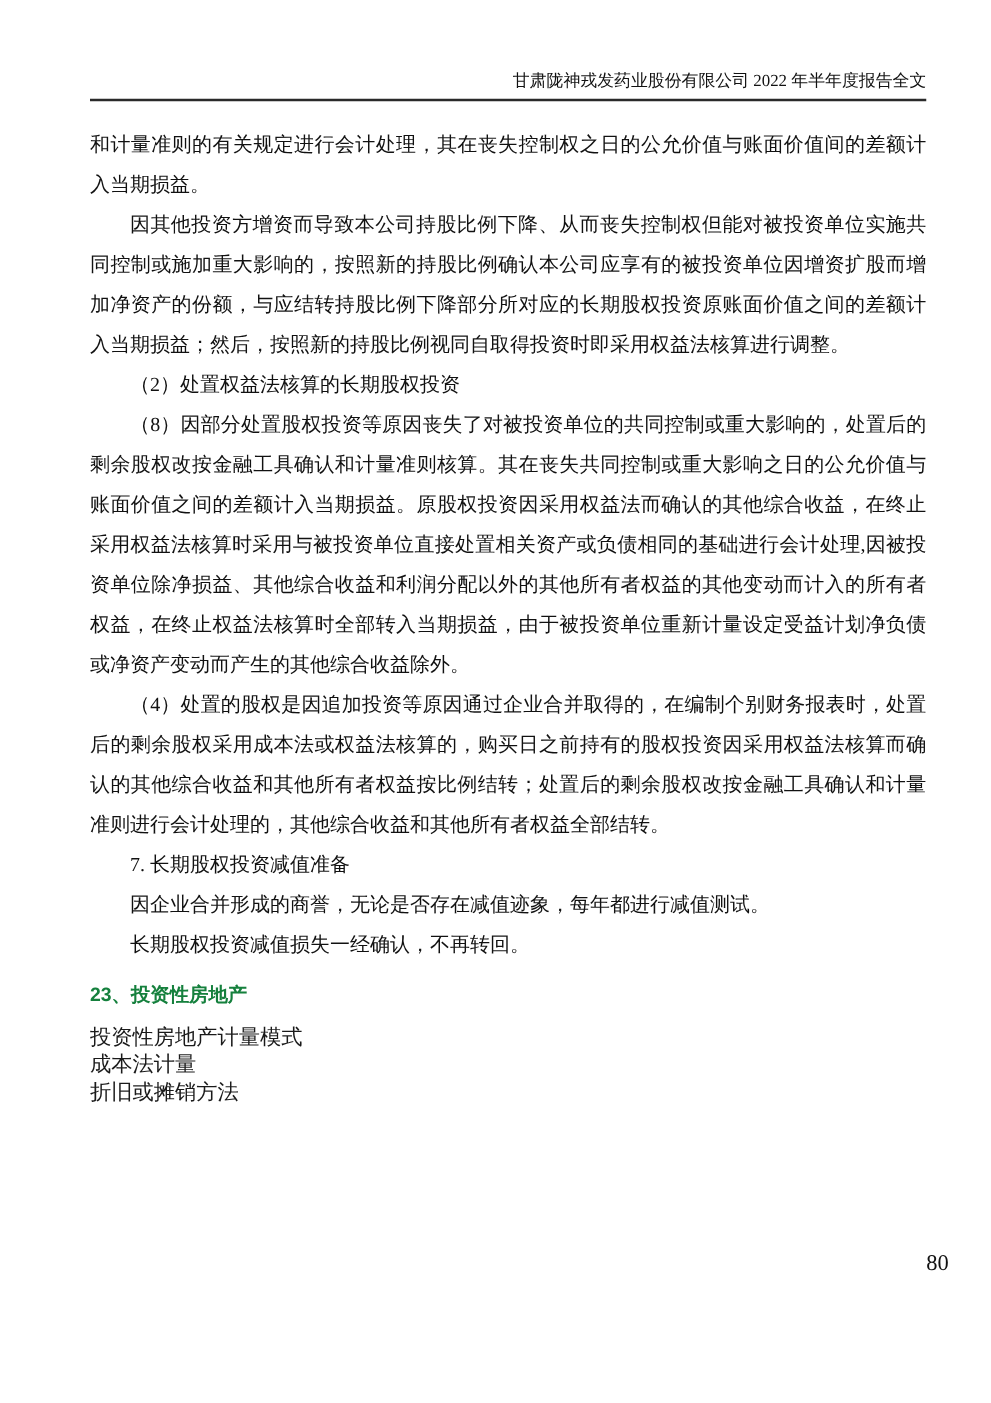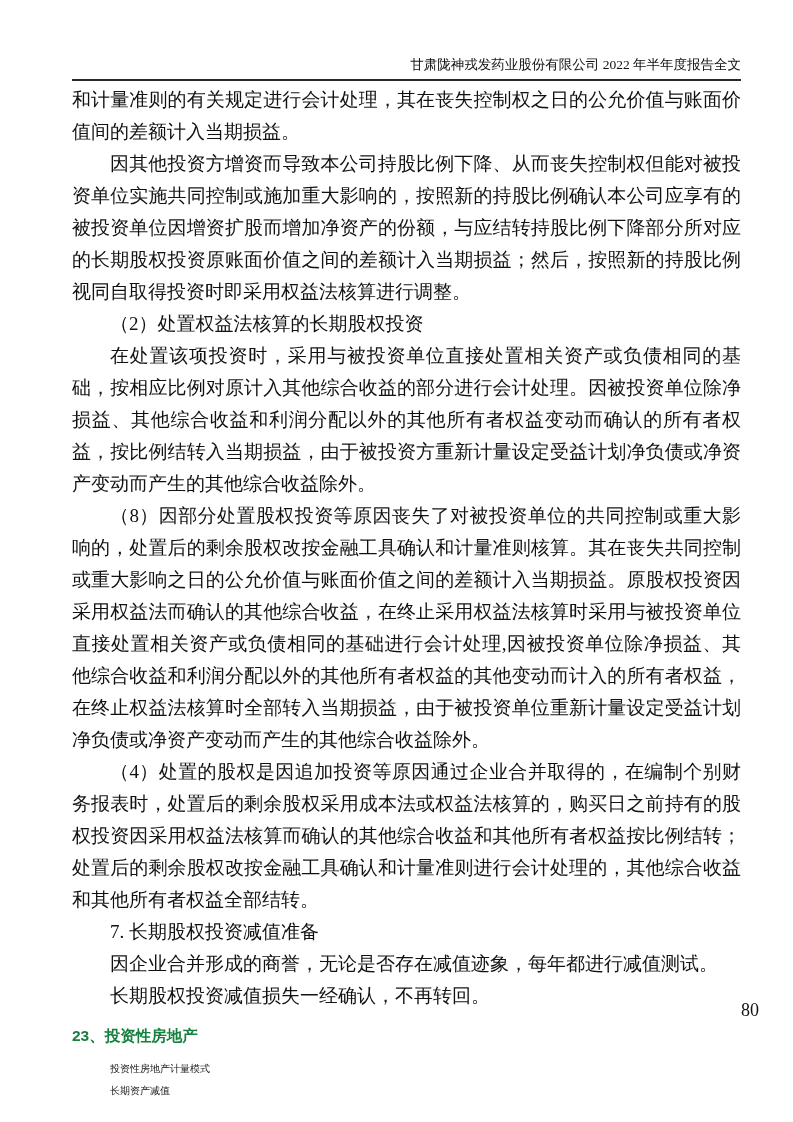--- a/index.html
+++ b/index.html
@@ -22,46 +22,45 @@
   }
   .header {
     text-align: right;
     font-size: 13.5px;
     line-height: 17px;
     padding-bottom: 6px;
     border-bottom: 2px solid #2a2a2a;
     color: #111111;
   }
   .body-text {
-    padding-top: 3px;
-    font-size: 19px;
+    padding-top: 20px;
+    font-size: 16px;
     line-height: 32px;
     text-align: justify;
     text-justify: inter-ideograph;
   }
   .para {
     margin: 0;
   }
   .para.indent {
     text-indent: 2em;
   }
   .section-heading {
     font-family: "Liberation Sans", "DejaVu Sans", sans-serif;
     font-weight: bold;
     font-size: 15.5px;
     line-height: 20px;
     margin: 14px 0 0 0;
     color: #15803d;
   }
   .meta-lines {
     margin-top: 12px;
-    font-size: 10px;
+    font-size: 17px;
     line-height: 22px;
     color: #1a1a1a;
-    margin-left: 38px;
   }
   .meta-line {
     margin: 0;
   }
   .page-number {
     position: absolute;
     top: 1000px;
     right: 34px;
     font-size: 18px;
     color: #111111;
@@ -74,31 +73,31 @@
   <div class="content">
 
     <div class="header">
       <span>甘肃陇神戎发药业股份有限公司 2022 年半年度报告全文</span>
     </div>
 
     <div class="body-text">
       <p class="para">和计量准则的有关规定进行会计处理，其在丧失控制权之日的公允价值与账面价值间的差额计入当期损益。</p>
       <p class="para indent">因其他投资方增资而导致本公司持股比例下降、从而丧失控制权但能对被投资单位实施共同控制或施加重大影响的，按照新的持股比例确认本公司应享有的被投资单位因增资扩股而增加净资产的份额，与应结转持股比例下降部分所对应的长期股权投资原账面价值之间的差额计入当期损益；然后，按照新的持股比例视同自取得投资时即采用权益法核算进行调整。</p>
       <p class="para indent">（2）处置权益法核算的长期股权投资</p>
-      <p class="para indent">在处置该项投资时，采用与被投资单位直接处置相关资产或负债相同的基础，按相应比例对原计入其他综合收益的部分进行会计处理。因被投资单位除净损益、其他综合收益和利润分配以外的其他所有者权益变动而确认的所有者权益，按比例结转入当期损益，由于被投资方重新计量设定受益计划净负债或净资产变动而产生的其他综合收益除外。</p>
       <p class="para indent">（8）因部分处置股权投资等原因丧失了对被投资单位的共同控制或重大影响的，处置后的剩余股权改按金融工具确认和计量准则核算。其在丧失共同控制或重大影响之日的公允价值与账面价值之间的差额计入当期损益。原股权投资因采用权益法而确认的其他综合收益，在终止采用权益法核算时采用与被投资单位直接处置相关资产或负债相同的基础进行会计处理,因被投资单位除净损益、其他综合收益和利润分配以外的其他所有者权益的其他变动而计入的所有者权益，在终止权益法核算时全部转入当期损益，由于被投资单位重新计量设定受益计划净负债或净资产变动而产生的其他综合收益除外。</p>
       <p class="para indent">（4）处置的股权是因追加投资等原因通过企业合并取得的，在编制个别财务报表时，处置后的剩余股权采用成本法或权益法核算的，购买日之前持有的股权投资因采用权益法核算而确认的其他综合收益和其他所有者权益按比例结转；处置后的剩余股权改按金融工具确认和计量准则进行会计处理的，其他综合收益和其他所有者权益全部结转。</p>
       <p class="para indent">7. 长期股权投资减值准备</p>
       <p class="para indent">因企业合并形成的商誉，无论是否存在减值迹象，每年都进行减值测试。</p>
       <p class="para indent">长期股权投资减值损失一经确认，不再转回。</p>
     </div>
 
     <h2 class="section-heading">23、投资性房地产</h2>
 
     <div class="meta-lines">
       <p class="meta-line">投资性房地产计量模式</p>
-      <p class="meta-line">长期资产减值</p>
+      <p class="meta-line">成本法计量</p>
+      <p class="meta-line">折旧或摊销方法</p>
     </div>
 
   </div>
 
   <div class="page-number">80</div>
 </div>
 
 </body></html>

